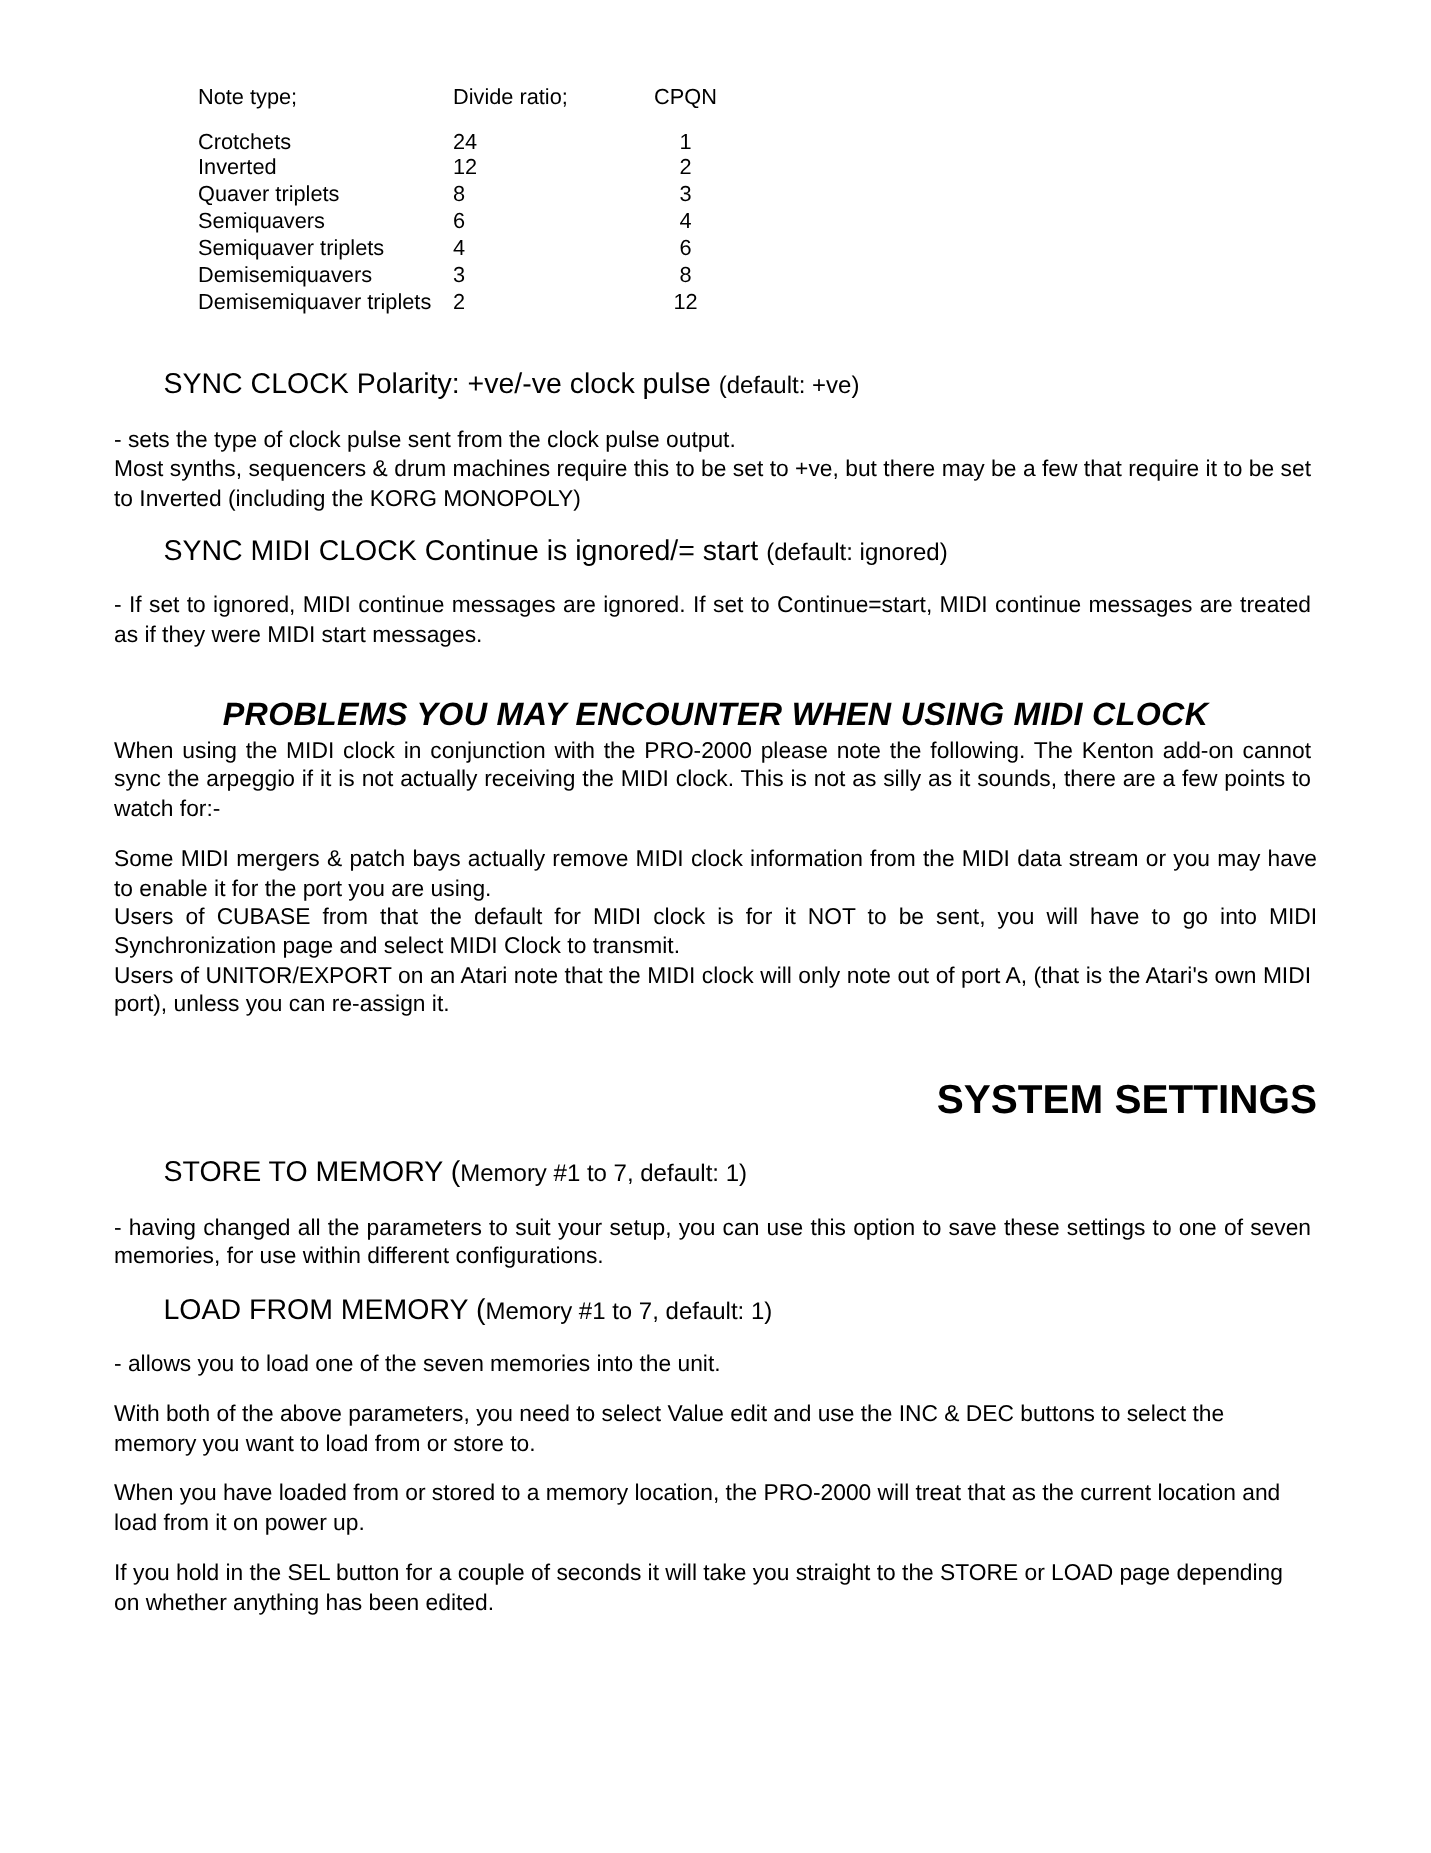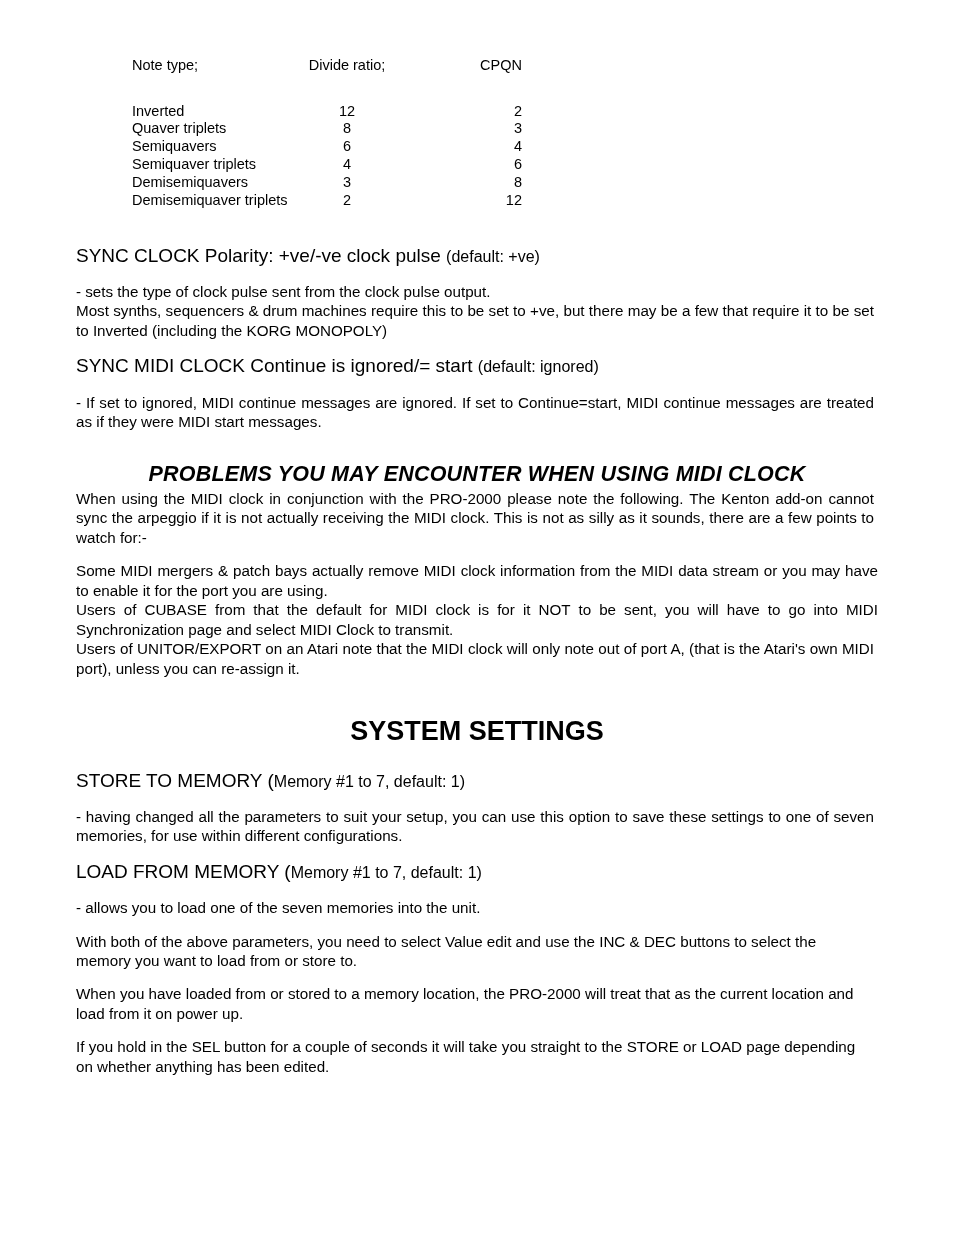--- a/index.html
+++ b/index.html
@@ -14,58 +14,63 @@
     box-sizing: border-box;
     line-height: 1.28;
   }
   .tbl {
     margin-left: 56px;
     margin-bottom: 34px;
     font-size: 14.5px;
   }
   .tbl-row { display: flex; }
   .col-note  { width: 170px; }
-  .col-div   { width: 90px; text-align: center; }
-  .col-cpqn  { width: 130px; text-align: right; }
-  .hdr-row   { margin-bottom: 28px; }
+  .col-div   { width: 90px; text-align: left; }
+  .col-cpqn  { width: 130px; text-align: center; }
+  .hdr-row   { margin-bottom: 12px; }
   .data-row  { line-height: 1.23; }
 
-  .h-param { font-size: 19px; margin-top: 10px; margin-bottom: 14px; }
+  .h-param { font-size: 19px; margin-top: 10px; margin-bottom: 14px; margin-left: 33px; }
   .h-param .small { font-size: 16px; }
   p { margin: 0 4px 14px 0; }
   .justify { text-align: justify; }
 
   .h-problems {
     font-family: "Trebuchet MS", Verdana, sans-serif;
     font-weight: bold;
     font-style: italic;
     font-size: 21.5px;
     text-align: center;
     margin-top: 30px;
     letter-spacing: 0.2px;
   }
   .h-system {
     font-family: "Trebuchet MS", Verdana, sans-serif;
     font-weight: bold;
     font-size: 27px;
-    text-align: center;
+    text-align: right;
     margin-top: 36px;
     margin-bottom: 20px;
   }
 </style>
 </head>
 <body>
 
 <div class="tbl">
   <div class="tbl-row hdr-row">
     <div class="col-note">Note type;</div>
     <div class="col-div">Divide ratio;</div>
     <div class="col-cpqn">CPQN</div>
   </div>
   <div id="table-body">
+      <div class="tbl-row data-row">
+        <div class="col-note">Crotchets</div>
+        <div class="col-div">24</div>
+        <div class="col-cpqn">1</div>
+      </div>
       <div class="tbl-row data-row">
         <div class="col-note">Inverted</div>
         <div class="col-div">12</div>
         <div class="col-cpqn">2</div>
       </div>
       <div class="tbl-row data-row">
         <div class="col-note">Quaver triplets</div>
         <div class="col-div">8</div>
         <div class="col-cpqn">3</div>
       </div>

